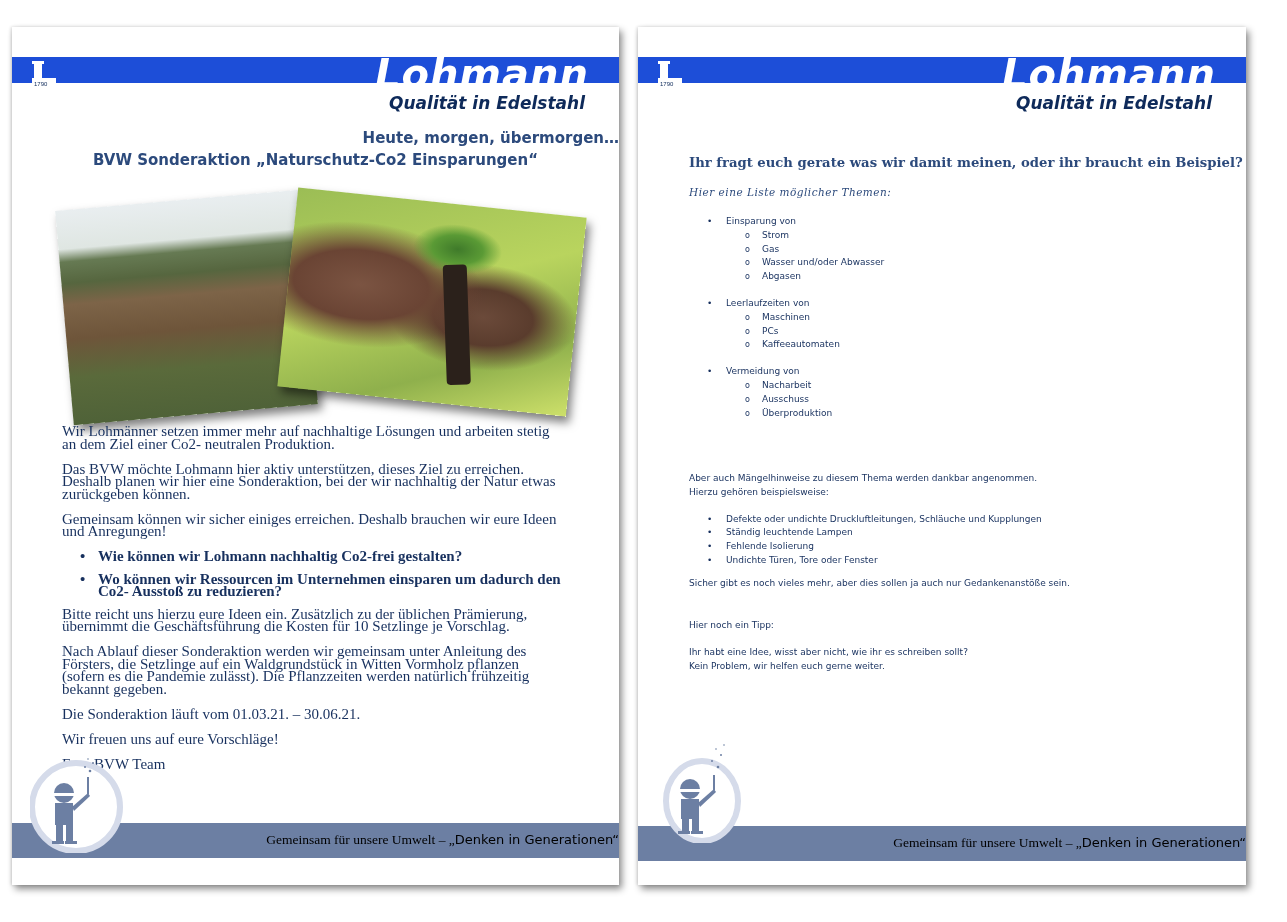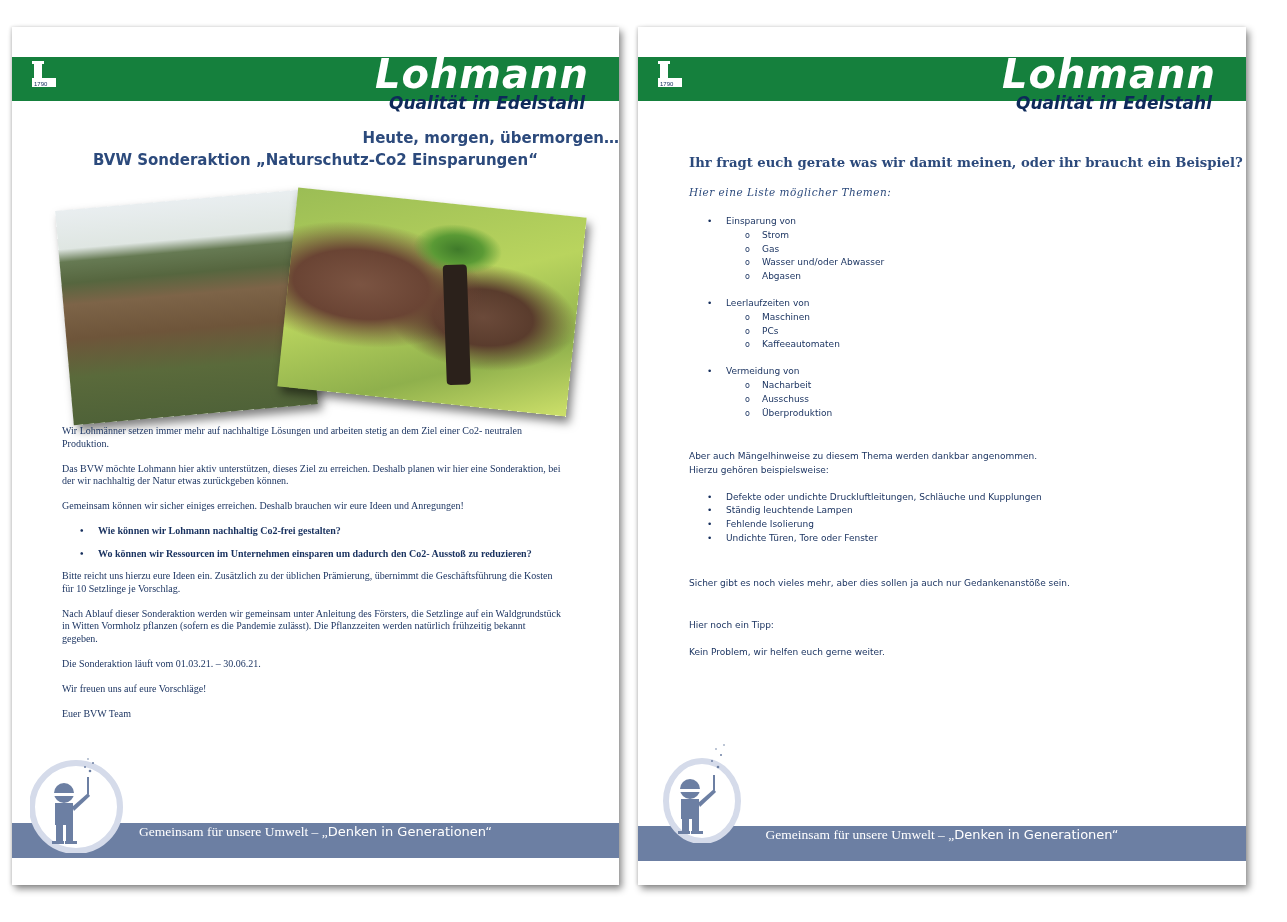--- a/index.html
+++ b/index.html
@@ -1,46 +1,46 @@
 <!DOCTYPE html>
 <html><head>
 <meta charset="utf-8">
 <style>
   html, body { margin:0; padding:0; }
   body { width:1287px; height:922px; background:#ffffff; position:relative; overflow:hidden; font-family:"Liberation Sans", sans-serif; }
   .page { position:absolute; background:#fff; box-shadow: 3px 4px 7px rgba(0,0,0,0.45), -1px 0 3px rgba(0,0,0,0.15); }
   #page1 { left:12px; top:27px; width:607px; height:858px; }
   #page2 { left:638px; top:27px; width:608px; height:858px; }
 
-  .header-bar { position:absolute; left:0; top:30px; width:100%; height:44px; background:#15803d; }
+  .header-bar { position:absolute; left:0; top:30px; width:100%; height:26px; background:#1d4ed8; }
   .logo-mark { position:absolute; left:18px; top:3px; width:28px; height:28px; }
   .logo-text { position:absolute; right:30px; top:-4px; color:#fff; font-family:"DejaVu Sans", sans-serif; font-weight:bold; font-style:italic; font-size:40px; letter-spacing:1px; line-height:42px; }
   .tagline { position:absolute; right:34px; top:66px; color:#0e2a5a; font-family:"DejaVu Sans", sans-serif; font-weight:bold; font-style:italic; font-size:17px; }
 
   .title { position:absolute; left:0; width:100%; text-align:center; color:#2c4a7c; font-family:"DejaVu Sans", sans-serif; font-weight:bold; font-size:15px; line-height:24px; }
 
   .photo { position:absolute; box-shadow: 4px 6px 10px rgba(0,0,0,0.5); }
   .photo-forest { left:52px; top:173px; width:245px; height:215px; transform:rotate(-5deg);
     background: linear-gradient(180deg, #e9eef0 0%, #dfe6e2 18%, #667a53 24%, #56663f 34%, #7d6448 44%, #6e553a 60%, #5a6a3b 78%, #4f6238 100%); }
   .photo-hands { left:275px; top:175px; width:290px; height:200px; transform:rotate(6deg);
     background: radial-gradient(ellipse at 25% 45%, #7b5442 0%, #6a4434 22%, rgba(0,0,0,0) 40%),
                 radial-gradient(ellipse at 68% 55%, #6b4a3a 0%, #5a3c2d 18%, rgba(0,0,0,0) 34%),
                 linear-gradient(160deg, #9bbd55 0%, #b9d45e 45%, #8fb04c 75%, #cde06a 100%); }
   .soil-plug { position:absolute; left:160px; top:60px; width:24px; height:120px; background:#2b211b; transform:rotate(-8deg); border-radius:4px; }
   .needles { position:absolute; left:120px; top:20px; width:90px; height:50px; background:radial-gradient(ellipse, #3f7a2a 0%, #5a9a35 40%, rgba(0,0,0,0) 70%); }
 
-  .body-serif { position:absolute; left:50px; width:500px; font-family:"Liberation Serif", serif; font-size:10px; line-height:12.5px; color:#17305e; }
+  .body-serif { position:absolute; left:50px; width:500px; font-family:"Liberation Serif", serif; font-size:15px; line-height:12.5px; color:#17305e; }
   .body-serif p { margin:0 0 12.5px 0; }
   .body-serif b { font-weight:normal; }
   .q-list { margin:0 0 10px 0; padding:0; list-style:none; }
   .q-list li { position:relative; padding-left:36px; font-weight:bold; margin-bottom:10px; }
   .q-list li::before { content:"•"; position:absolute; left:18px; top:0; }
 
   .footer-band { position:absolute; left:0; top:796px; width:100%; height:35px; background:#6c7fa3; }
-  .footer-text { position:absolute; left:0; width:100%; top:1px; text-align:center; color:#ffffff; font-family:"Liberation Serif", serif; font-size:13.5px; }
+  .footer-text { position:absolute; left:0; width:100%; top:9px; text-align:right; color:#000000; font-family:"Liberation Serif", serif; font-size:13.5px; }
   .footer-text .sans { font-family:"DejaVu Sans", sans-serif; font-size:13px; }
 
   .mascot { position:absolute; left:18px; top:722px; width:96px; height:104px; }
 
   .p2-heading { position:absolute; left:51px; top:128px; color:#2c4a7c; font-family:"DejaVu Serif", serif; font-weight:bold; font-size:13.2px; }
   .p2-sub { position:absolute; left:51px; top:159px; color:#2c4a7c; font-family:"DejaVu Serif", serif; font-style:italic; font-size:10.5px; letter-spacing:0.5px; }
   .p2-body { position:absolute; left:51px; width:520px; font-family:"DejaVu Sans", sans-serif; font-size:9px; line-height:13.8px; color:#17305e; }
   .p2-body ul { margin:0; padding:0; list-style:none; }
   .lvl1 { position:relative; padding-left:37px; }
   .lvl1::before { content:"•"; position:absolute; left:18px; }
@@ -137,35 +137,36 @@
       <li class="lvl2">PCs</li>
       <li class="lvl2">Kaffeeautomaten</li>
       <li class="gap"></li>
       <li class="lvl1">Vermeidung von</li>
       <li class="lvl2">Nacharbeit</li>
       <li class="lvl2">Ausschuss</li>
       <li class="lvl2">Überproduktion</li>
     </ul>
   </div>
 
-  <div class="p2-body" style="top:423px;">
+  <div class="p2-body" style="top:445px;">
     <div>Aber auch Mängelhinweise zu diesem Thema werden dankbar angenommen.</div>
     <div>Hierzu gehören beispielsweise:</div>
     <div class="gap"></div>
     <ul>
       <li class="lvl1">Defekte oder undichte Druckluftleitungen, Schläuche und Kupplungen</li>
       <li class="lvl1">Ständig leuchtende Lampen</li>
       <li class="lvl1">Fehlende Isolierung</li>
       <li class="lvl1">Undichte Türen, Tore oder Fenster</li>
     </ul>
   </div>
 
   <div class="p2-body" style="top:550px;">Sicher gibt es noch vieles mehr, aber dies sollen ja auch nur Gedankenanstöße sein.</div>
   <div class="p2-body" style="top:592px;">Hier noch ein Tipp:</div>
   <div class="p2-body" style="top:619px;">
+    <div>Ihr habt eine Idee, wisst aber nicht, wie ihr es schreiben sollt?</div>
     <div>Kein Problem, wir helfen euch gerne weiter.</div>
   </div>
 
   <div class="footer-band" style="top:799px;">
     <div class="footer-text"><span>Gemeinsam für unsere Umwelt – „</span><span class="sans">Denken in Generationen“</span></div>
   </div>
 
   <svg class="mascot" style="top:712px;" viewBox="0 0 96 104">
     <ellipse cx="46" cy="62" rx="36" ry="40" fill="#fff" stroke="#d5dbea" stroke-width="6"></ellipse>
     <circle cx="34" cy="50" r="10" fill="#6c7fa3"></circle>

